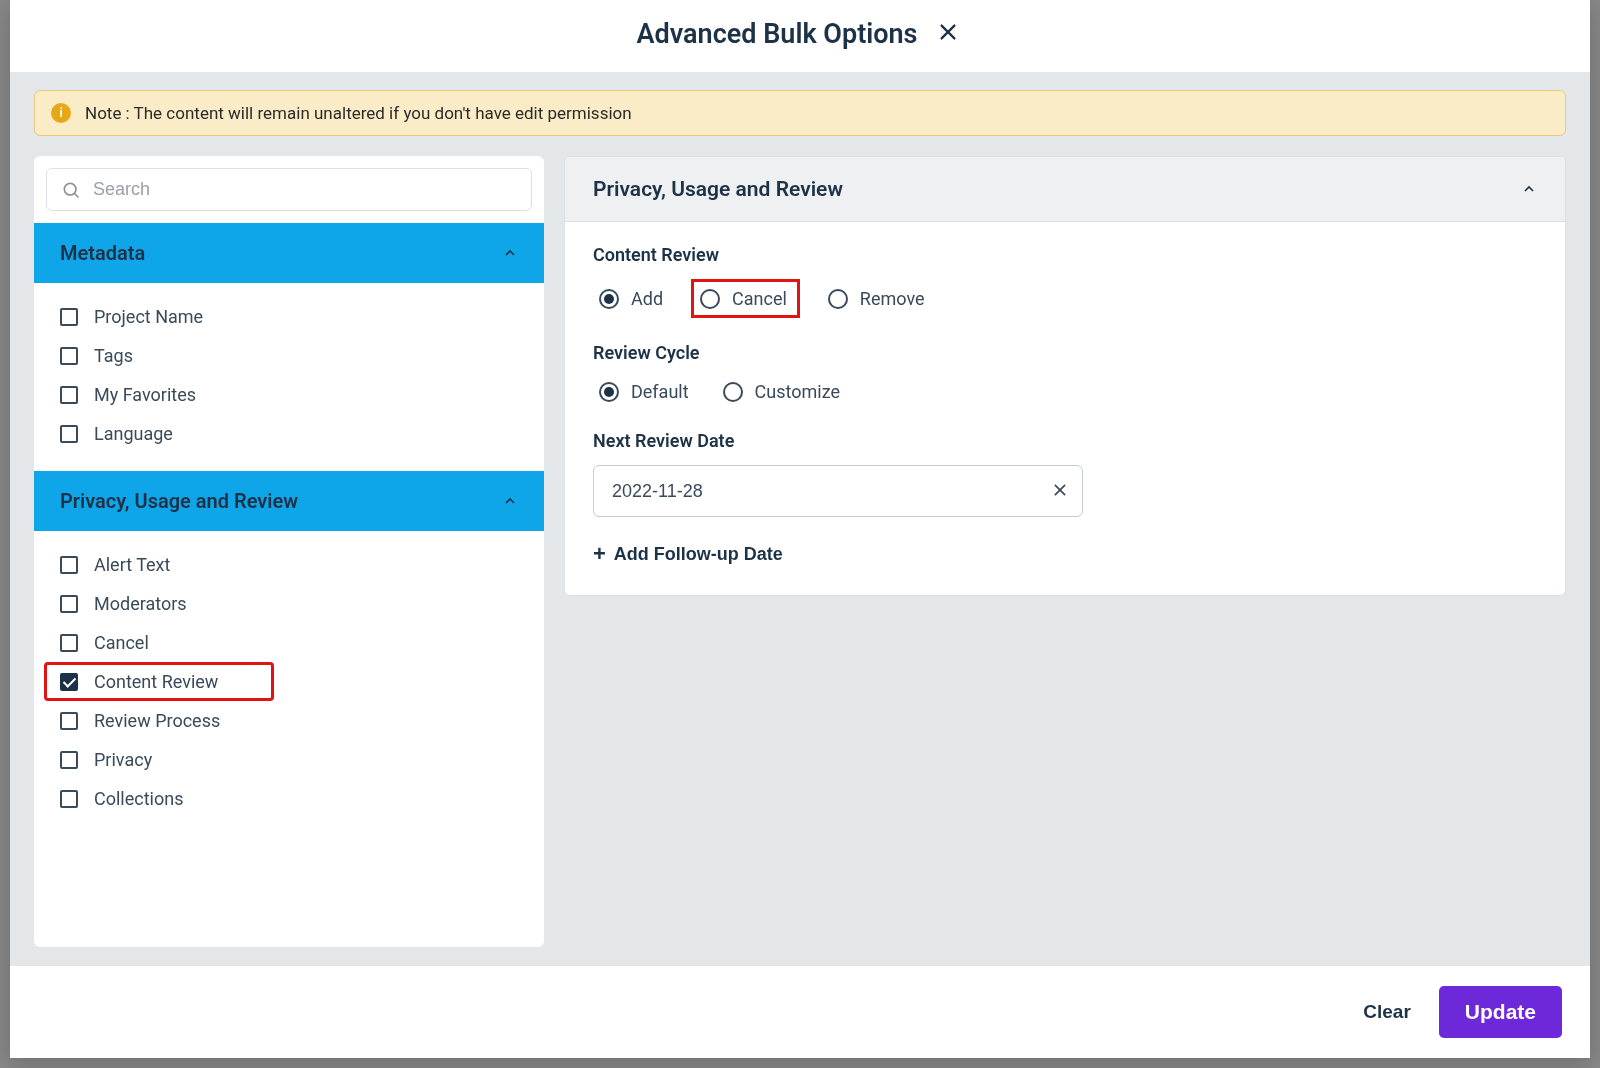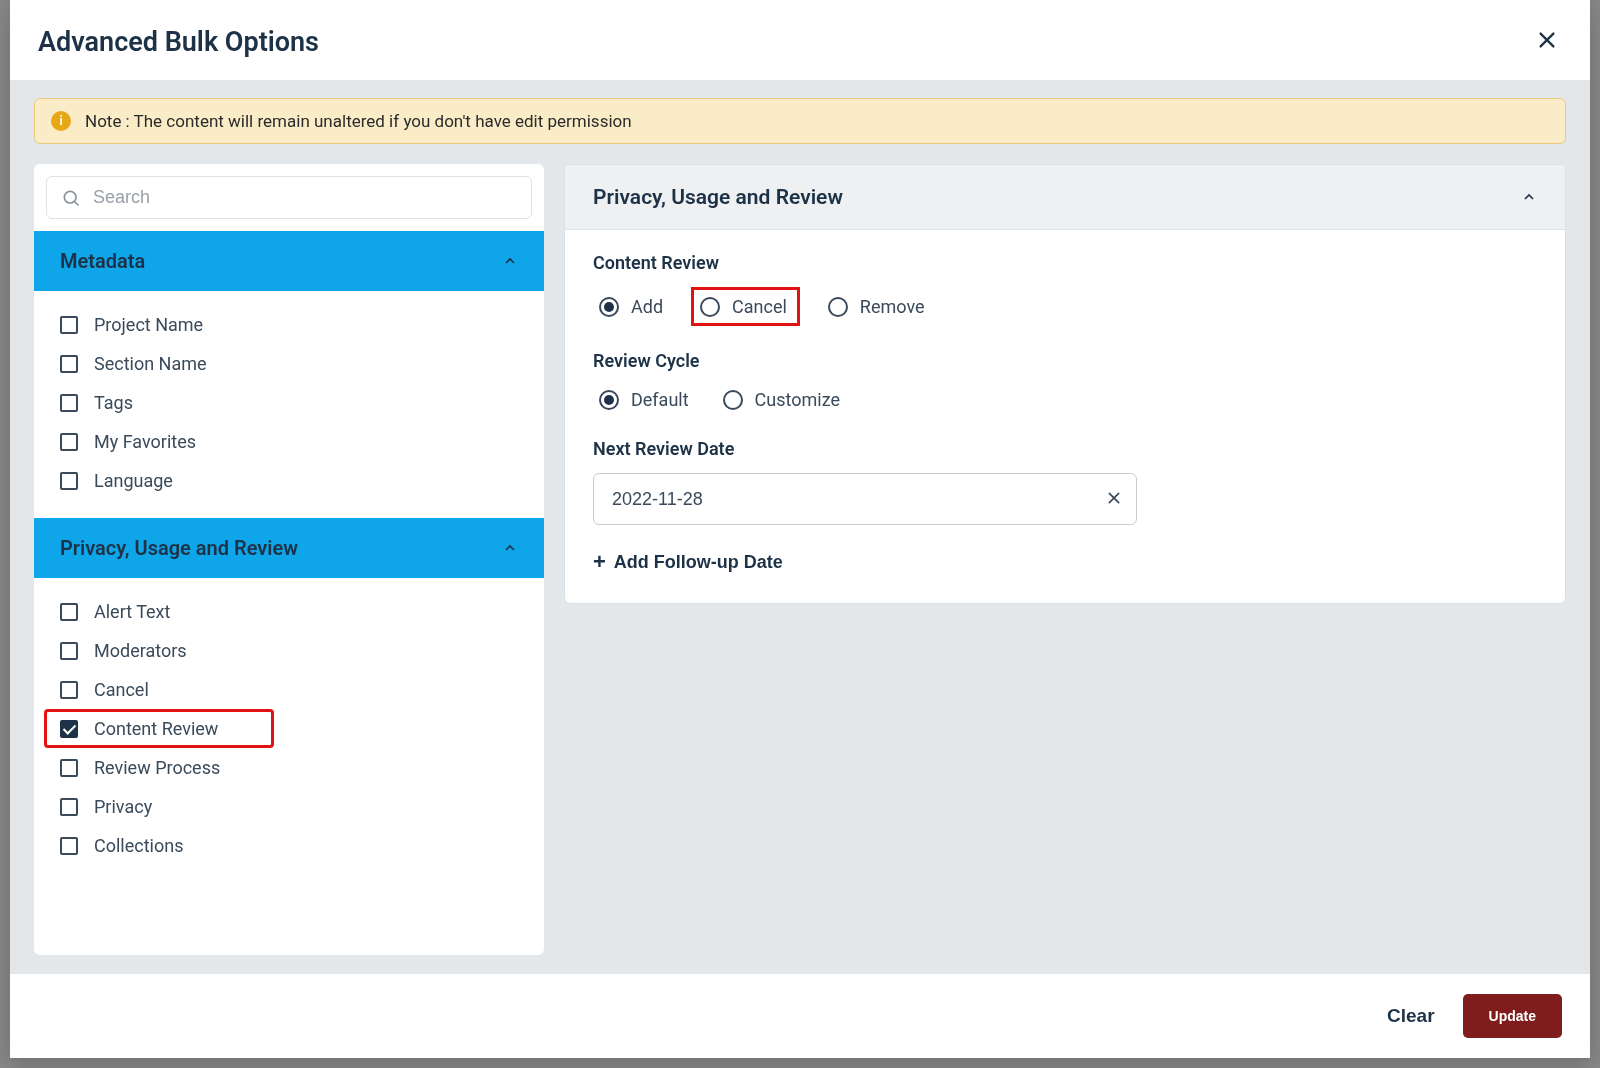--- a/index.html
+++ b/index.html
@@ -18,22 +18,22 @@
       right: 10px;
       bottom: 10px;
       background: #fff;
       display: flex;
       flex-direction: column;
       box-shadow: 0 6px 24px rgba(0,0,0,0.2);
     }
     .modal-header {
       display: flex;
       align-items: center;
-      justify-content: space-between;
-      padding: 24px 28px 20px 28px;
+      justify-content: center;
+      padding: 16px 28px 20px 28px;
       gap: 16px;
     }
     .modal-title {
       font-size: 27px;
       font-weight: 600;
       color: #1d3247;
     }
     .close-btn {
       font-size: 28px;
       line-height: 1;
@@ -253,21 +253,21 @@
     }
     .radio-label {
       font-size: 18px;
       color: #3a4a5a;
     }
     .date-input-wrap {
       display: flex;
       align-items: center;
       border: 1px solid #c6cdd3;
       border-radius: 6px;
-      width: 544px;
+      width: 490px;
       padding: 0 14px 0 18px;
       height: 52px;
       margin-bottom: 22px;
     }
     .date-input {
       flex: 1;
       border: none;
       outline: none;
       font-size: 18px;
       color: #3a4a5a;
@@ -307,26 +307,26 @@
     }
     .btn-clear {
       background: none;
       border: none;
       font-size: 19px;
       font-weight: 600;
       color: #1d3247;
       cursor: pointer;
     }
     .btn-update {
-      background: #7f1d1d;
+      background: #6d28d9;
       color: #fff;
       border: none;
       border-radius: 5px;
       padding: 14px 26px;
-      font-size: 14px;
+      font-size: 21px;
       font-weight: 600;
       cursor: pointer;
     }
     .search-svg { width: 20px; height: 20px; flex-shrink: 0; }
   </style>
 </head>
 <body>
 
 <div class="modal">
   <div class="modal-header">
@@ -366,24 +366,20 @@
                 <polyline points="6 15 12 9 18 15"></polyline>
               </svg>
           </div>
           <div class="section-items">
             <div class="check-row">
                 <span class="checkbox"></span>
                 <span class="check-label">Project Name</span>
               </div>
             <div class="check-row">
                 <span class="checkbox"></span>
-                <span class="check-label">Section Name</span>
-              </div>
-            <div class="check-row">
-                <span class="checkbox"></span>
                 <span class="check-label">Tags</span>
               </div>
             <div class="check-row">
                 <span class="checkbox"></span>
                 <span class="check-label">My Favorites</span>
               </div>
             <div class="check-row">
                 <span class="checkbox"></span>
                 <span class="check-label">Language</span>
               </div>

